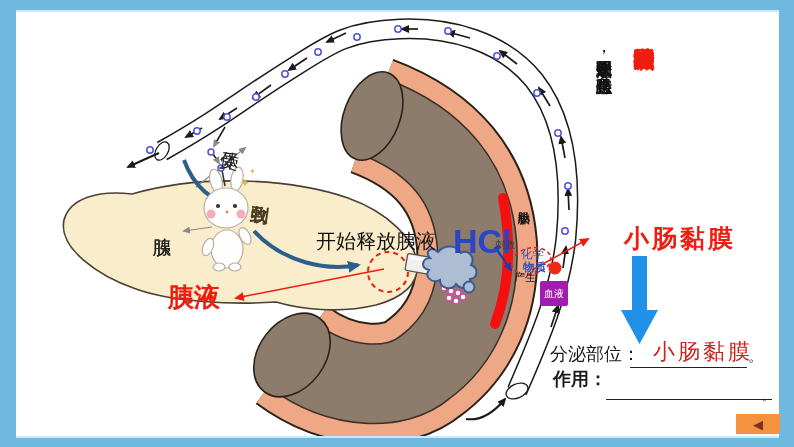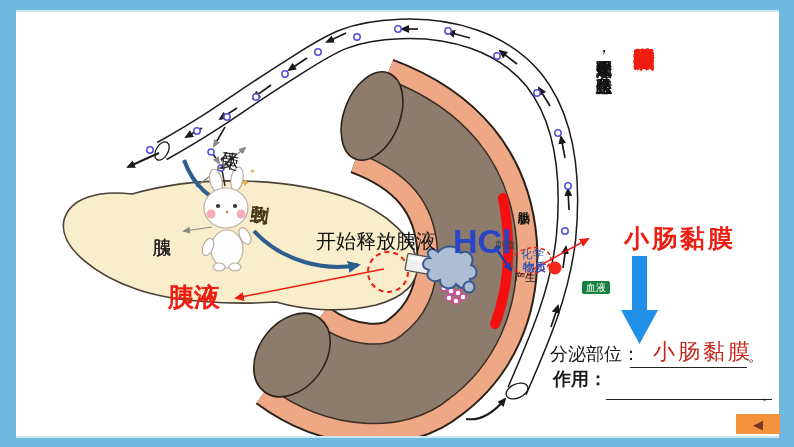--- a/index.html
+++ b/index.html
@@ -8,22 +8,22 @@
   .bar{position:absolute;background:#6FB9DF;z-index:30;}
   .bar-top{left:0;top:0;width:794px;height:10px;border-bottom:2px solid #cde7f6;}
   .bar-bottom{left:0;top:436px;width:794px;height:11px;border-top:2px solid #cde7f6;}
   .bar-left{left:0;top:0;width:16px;height:447px;}
   .bar-right{left:779px;top:0;width:15px;height:447px;}
   svg.diag{position:absolute;left:0;top:0;z-index:5;}
   .t{position:absolute;white-space:nowrap;z-index:10;transform-origin:0 0;line-height:1.05;}
   .v{writing-mode:vertical-rl;text-orientation:upright;line-height:1;}
   .red{color:#EE1D0F;}
   .ul{position:absolute;border-top:1.6px solid #222;z-index:9;}
-  .badge{position:absolute;z-index:11;background:#15803d;color:#fff;font-size:10px;
-         padding:1px 4px;border-radius:2px;line-height:1.1;margin-left:42px;}
+  .badge{position:absolute;z-index:11;background:#a21caf;color:#fff;font-size:10px;
+         padding:7px 4px;border-radius:2px;line-height:1.1;}
   .back-btn{position:absolute;left:736px;top:414px;width:44px;height:20px;background:#F5923E;
             z-index:31;display:flex;align-items:center;justify-content:center;cursor:pointer;}
   .back-btn span{color:#7A3426;font-size:13px;line-height:1;}
   .hcl{font-family:"Liberation Sans",sans-serif;font-weight:bold;color:#2946C8;}
   .sans{font-family:"Liberation Sans",sans-serif;}
 </style>
 </head>
 <body>
 
 <div class="slide">

